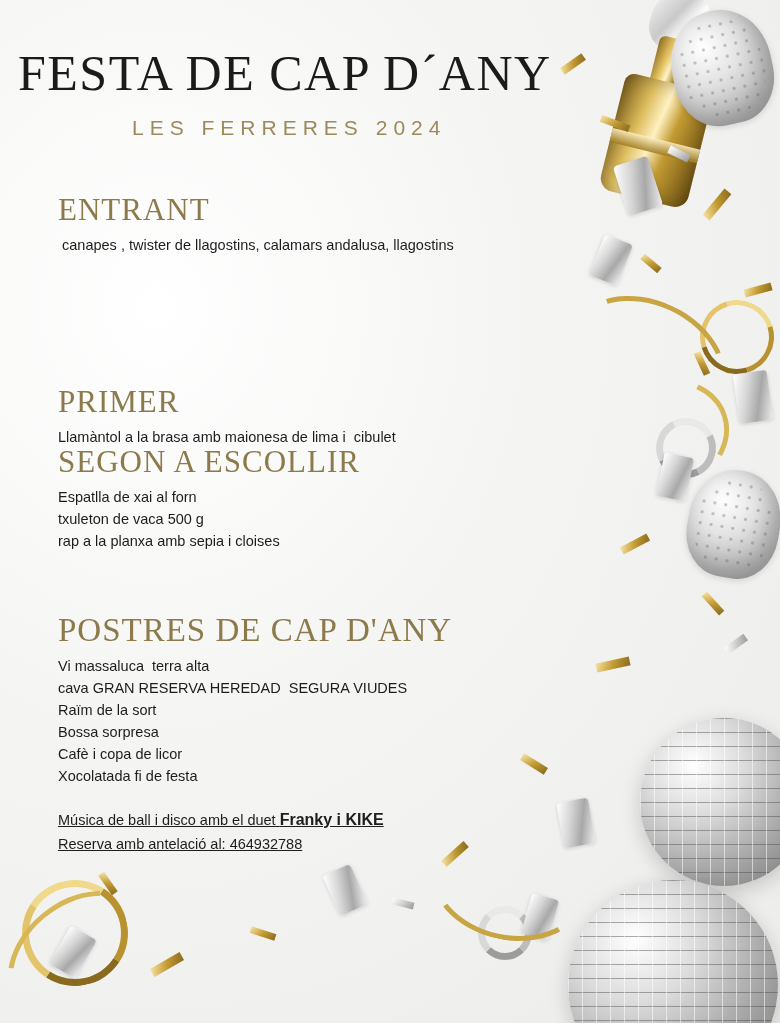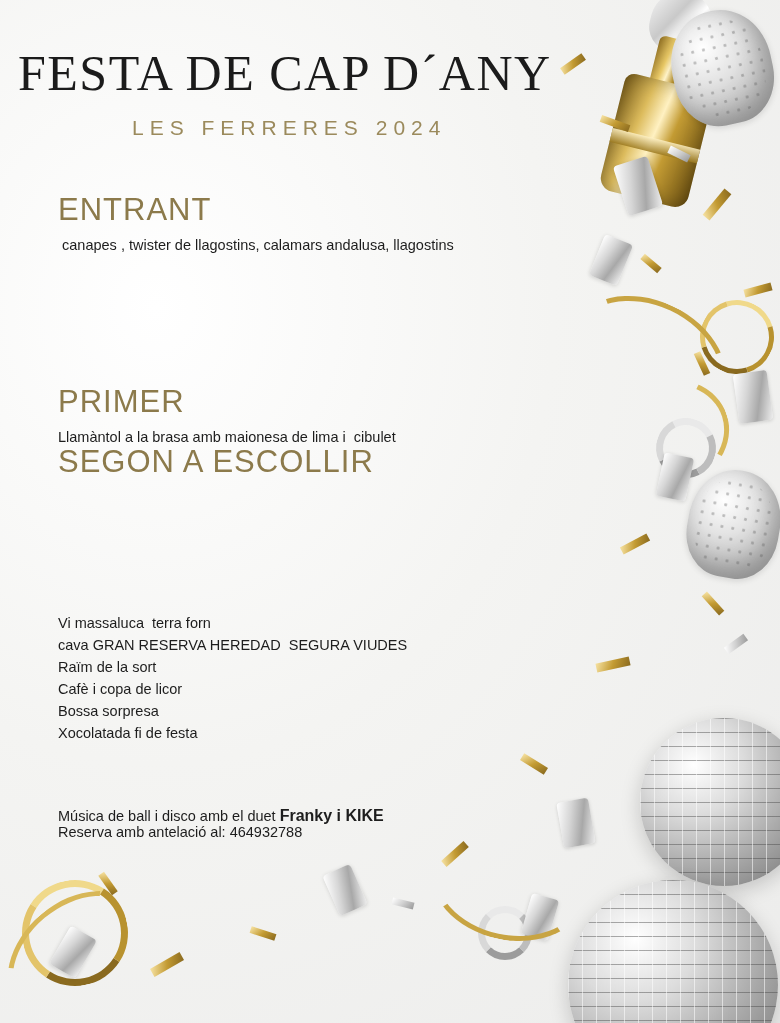--- a/index.html
+++ b/index.html
@@ -176,21 +176,21 @@
     font-weight: 500;
   }
 
   .section {
     position: absolute;
     left: 58px;
     width: 520px;
   }
   .section h2 {
     margin: 0 0 6px 0;
-    font-family: Liberation Sans, sans-serif;
+    font-family: Liberation Serif, serif;
     font-weight: normal;
     font-size: 31px;
     letter-spacing: 1px;
     color: #8c7a4b;
   }
   .section .lines {
     font-size: 14.5px;
     color: #1d1d1d;
     line-height: 22px;
   }
@@ -202,21 +202,22 @@
   #sec-postres { top: 612px; }
   #sec-postres h2 { font-size: 33px; }
 
   .footer {
     position: absolute;
     left: 58px;
     top: 808px;
     width: 520px;
     font-size: 14.5px;
     color: #1d1d1d;
-    line-height: 16px;
+    line-height: 24px;
+    text-decoration: underline;
   }
   .footer .duet { font-weight: bold; font-size: 16px; }
   .footer .price {
     margin-left: 252px;
     display: block;
   }
 </style>
 </head>
 <body>
 
@@ -289,29 +290,35 @@
 
     <div class="section" id="sec-primer">
       <h2>PRIMER</h2>
       <div class="lines">
         <div>Llamàntol a la brasa amb maionesa de lima i  cibulet</div>
       </div>
     </div>
 
     <div class="section" id="sec-segon">
       <h2>SEGON A ESCOLLIR</h2>
+      <div class="lines">
+        <div>Espatlla de xai al forn</div>
+        <div>txuleton de vaca 500 g</div>
+        <div>rap a la planxa amb sepia i cloises</div>
+      </div>
     </div>
 
     <div class="section" id="sec-postres">
+      <h2>POSTRES DE CAP D'ANY</h2>
       <div class="lines">
-        <div>Vi massaluca  terra forn</div>
+        <div>Vi massaluca  terra alta</div>
         <div>cava GRAN RESERVA HEREDAD  SEGURA VIUDES</div>
         <div>Raïm de la sort</div>
+        <div>Bossa sorpresa</div>
         <div>Cafè i copa de licor</div>
-        <div>Bossa sorpresa</div>
         <div>Xocolatada fi de festa</div>
       </div>
     </div>
 
     <div class="footer">
       <div>
         <span>Música de ball i disco amb el duet </span><span class="duet">Franky i KIKE</span>
       </div>
       <div>Reserva amb antelació al: 464932788</div>
     </div>

